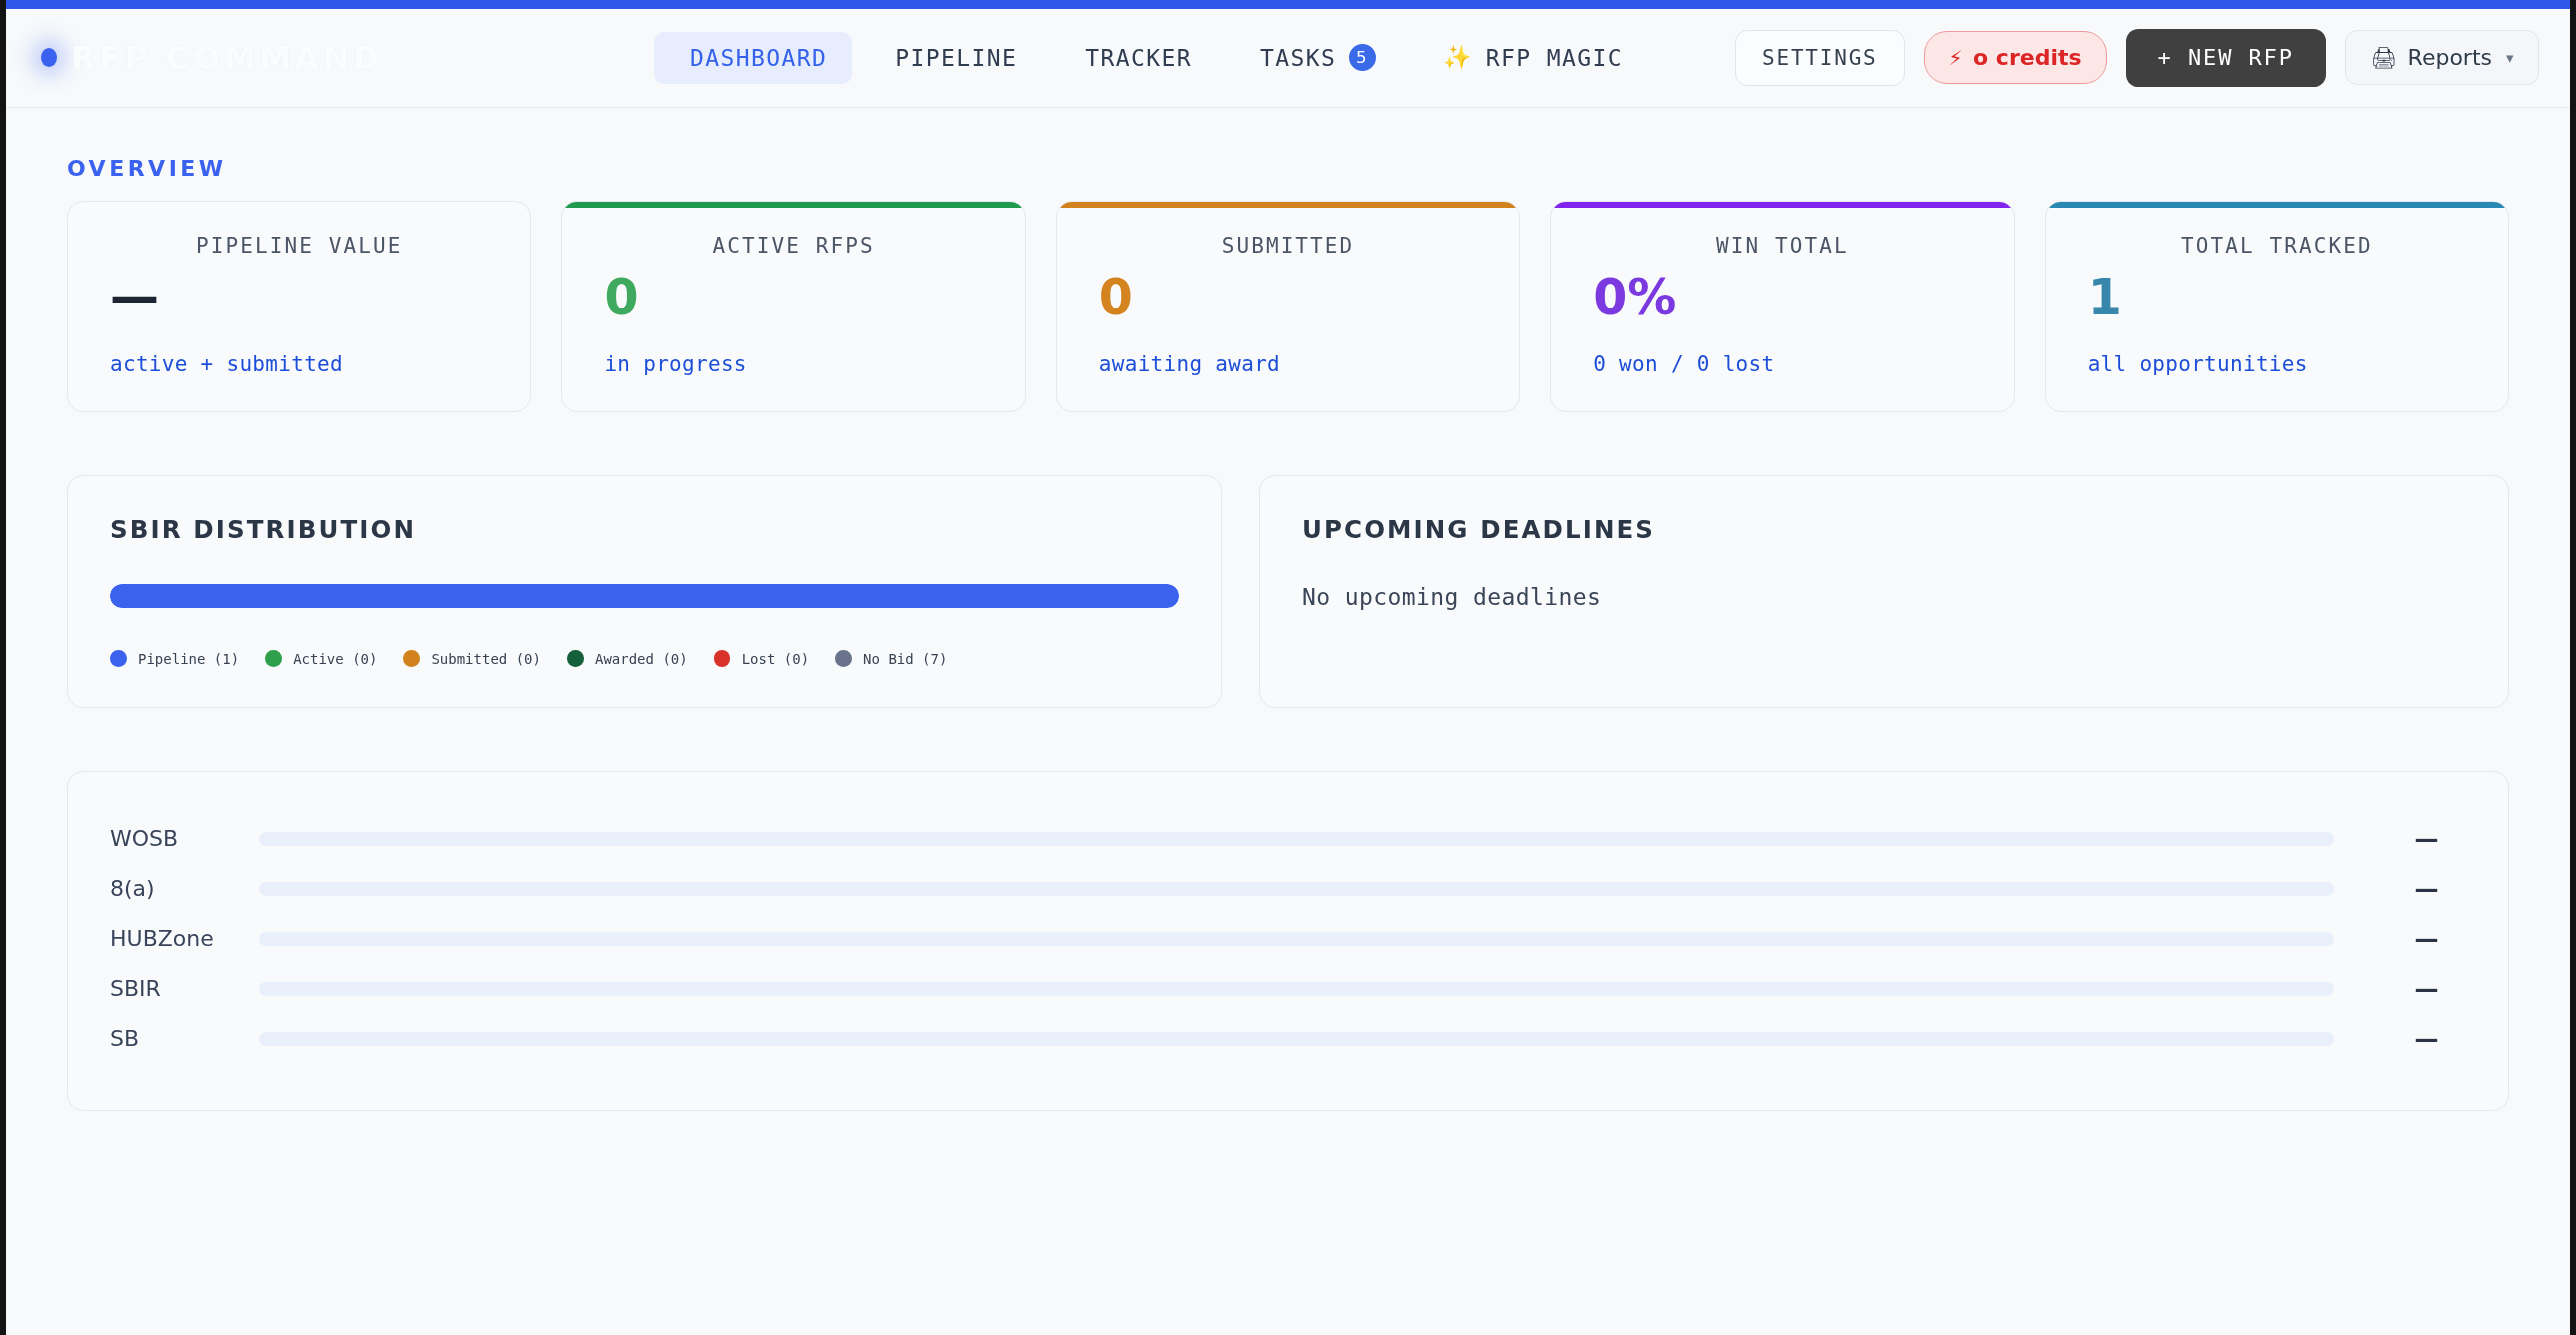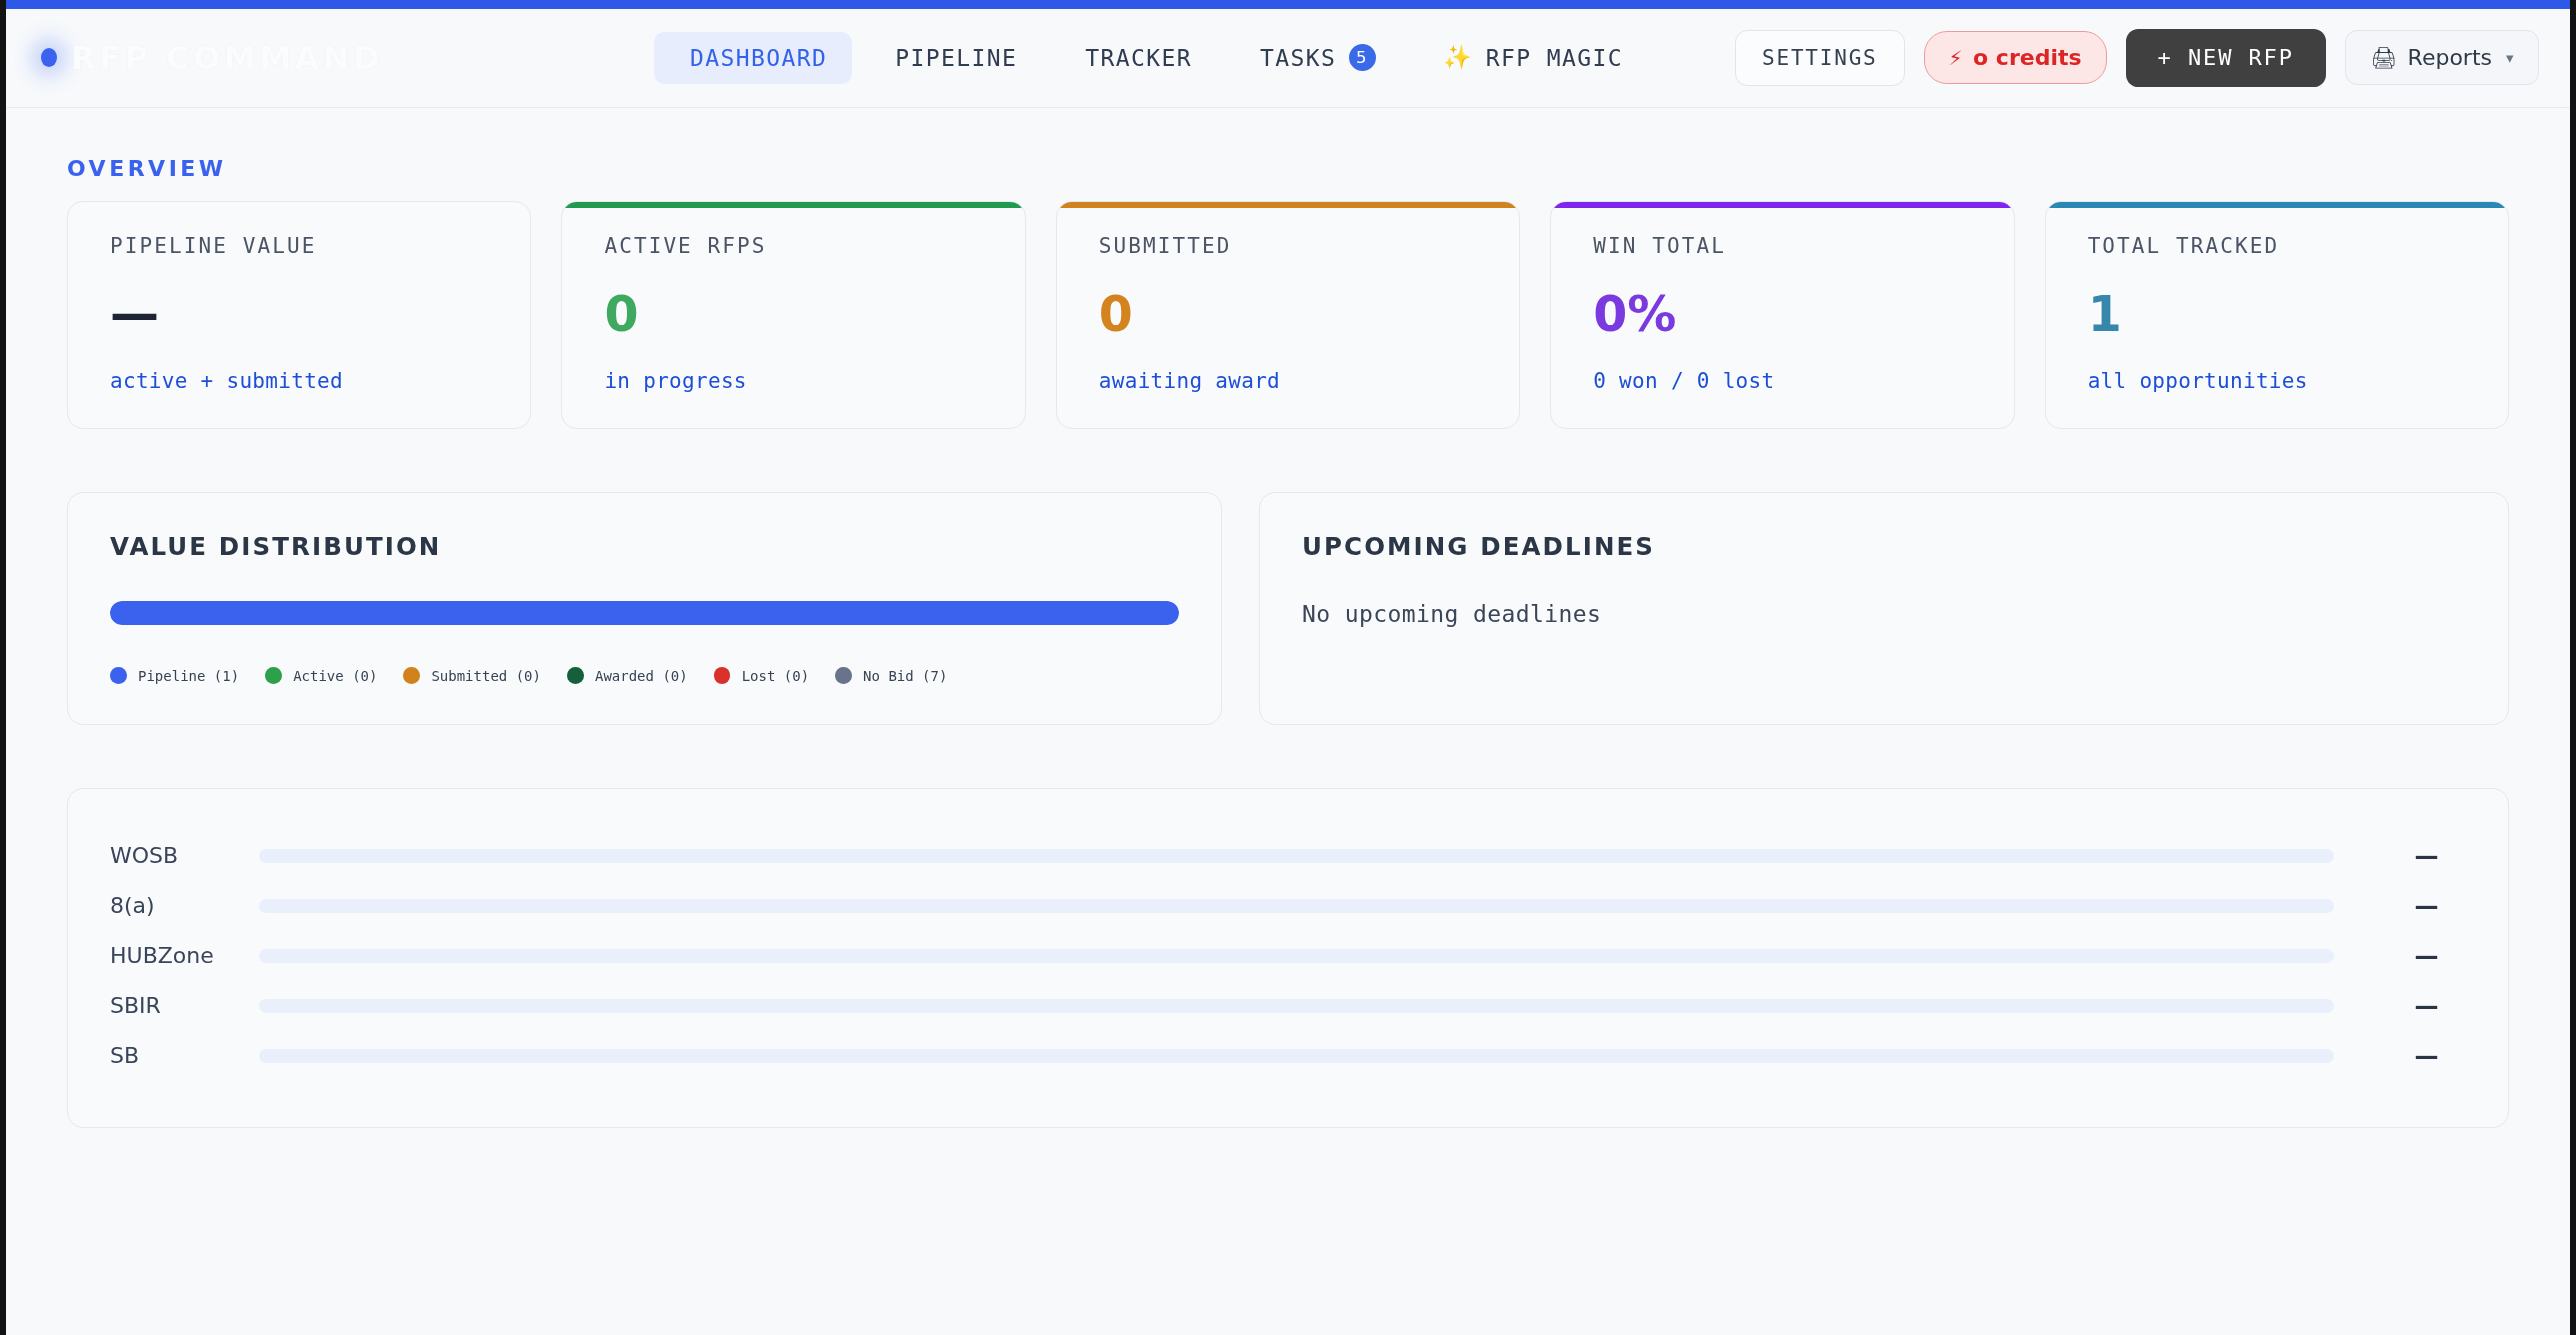--- a/index.html
+++ b/index.html
@@ -205,21 +205,22 @@
   }
   .stat-accent {
     position: absolute;
     top: 0; left: 0; right: 0;
     height: 6.1px;
   }
   .stat-title {
     font-size: 21px;
     letter-spacing: 2.1px;
     color: #4b5565;
-    margin-bottom: 32px;
+    margin-bottom: 15px;
+    text-align: center;
   }
   .stat-value {
     font-family: "DejaVu Sans", sans-serif;
     font-weight: bold;
     font-size: 49px;
     line-height: 1;
     margin-bottom: 30px;
     white-space: nowrap;
   }
   .stat-sub {
@@ -425,21 +426,21 @@
           <div class="stat-title">TOTAL TRACKED</div>
           <div class="stat-value" style="color: rgb(55, 134, 172);">1</div>
           <div class="stat-sub">all opportunities</div>
         </div>
 
       </div>
 
       <div id="panels">
 
         <div class="panel" id="panel-stage">
-          <div class="panel-title">VALUE DISTRIBUTION</div>
+          <div class="panel-title">SBIR DISTRIBUTION</div>
           <div id="stage-track">
             <div id="stage-fill" style="width: 100%; background: rgb(59, 98, 239);"></div>
           </div>
           <div id="stage-legend">
               <div class="legend-item">
                 <span class="legend-dot" style="background: rgb(59, 98, 239);"></span>
                 <span>Pipeline (1)</span>
               </div>
               <div class="legend-item">
                 <span class="legend-dot" style="background: rgb(46, 160, 76);"></span>

